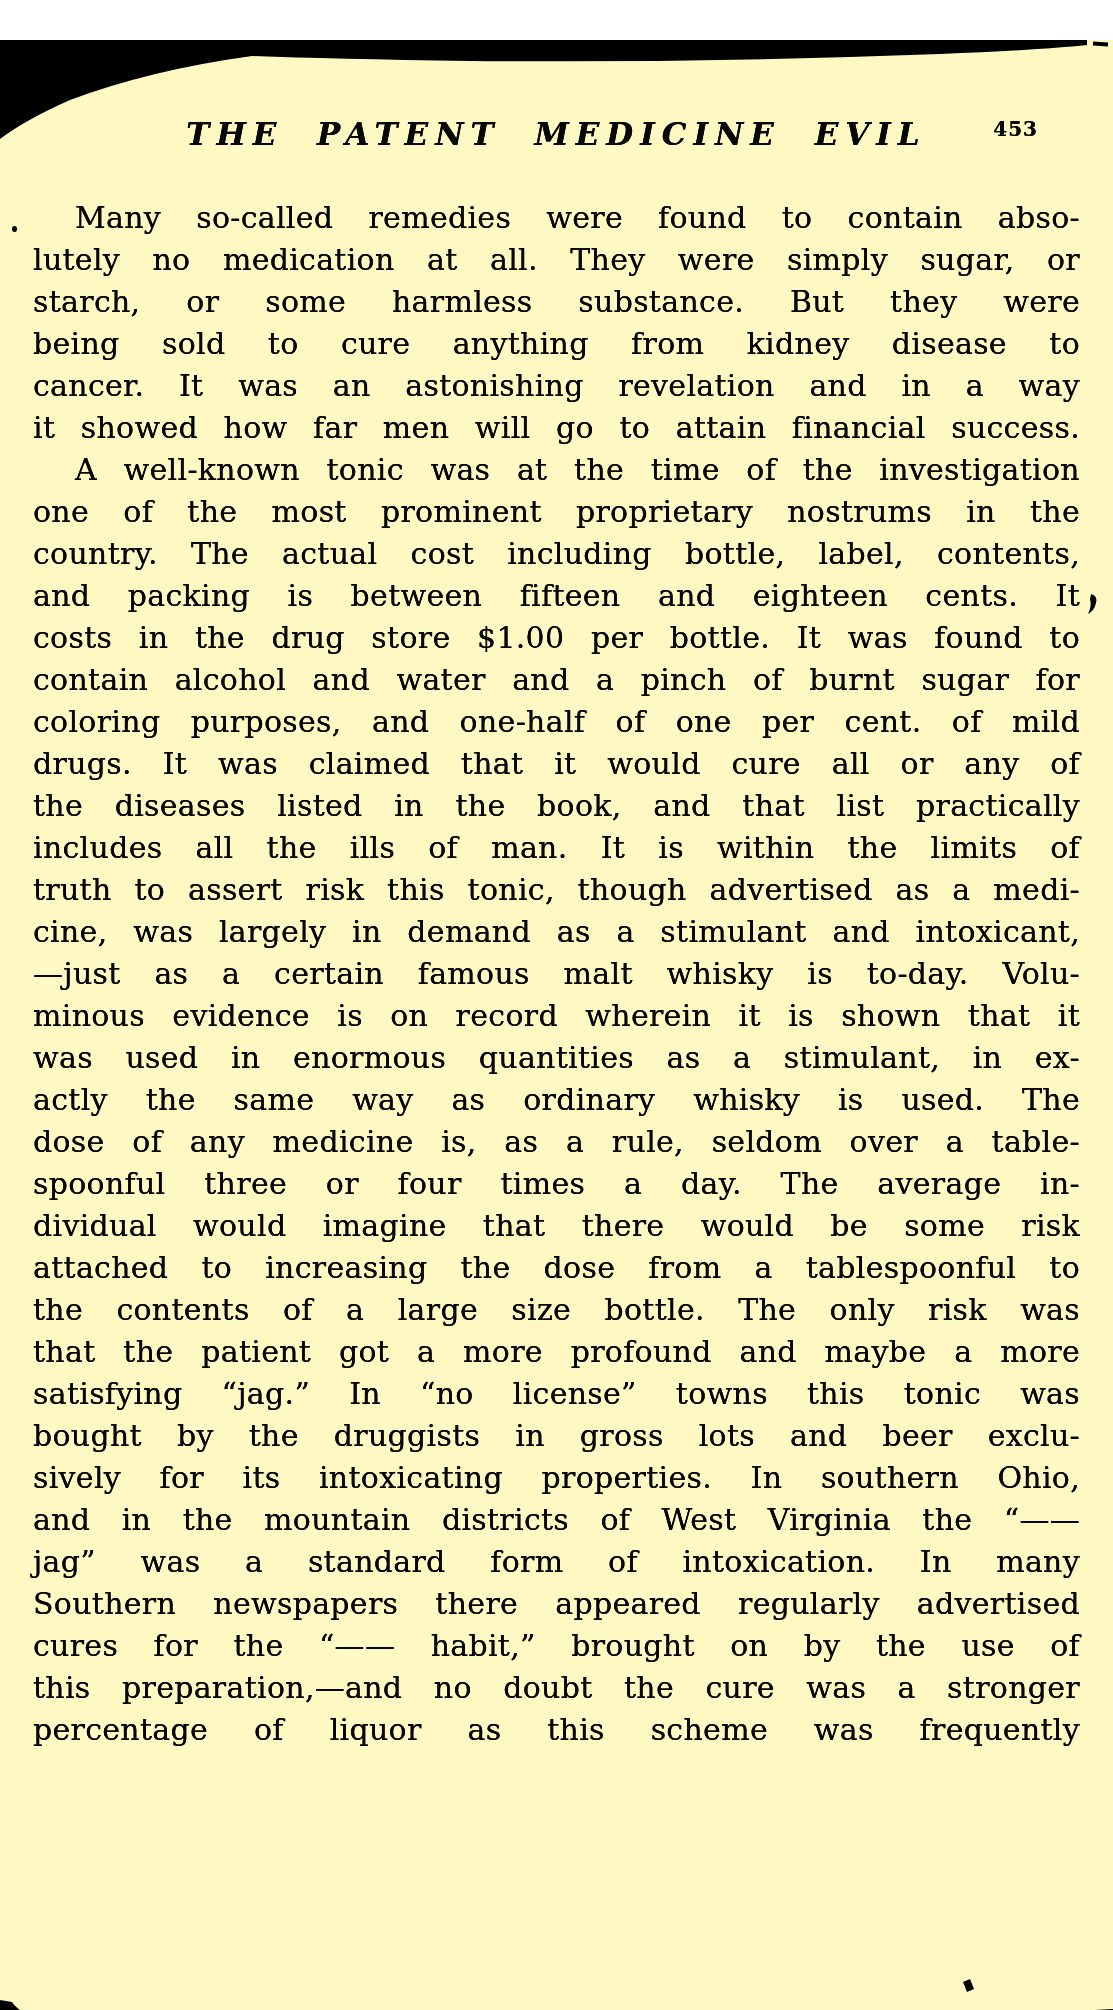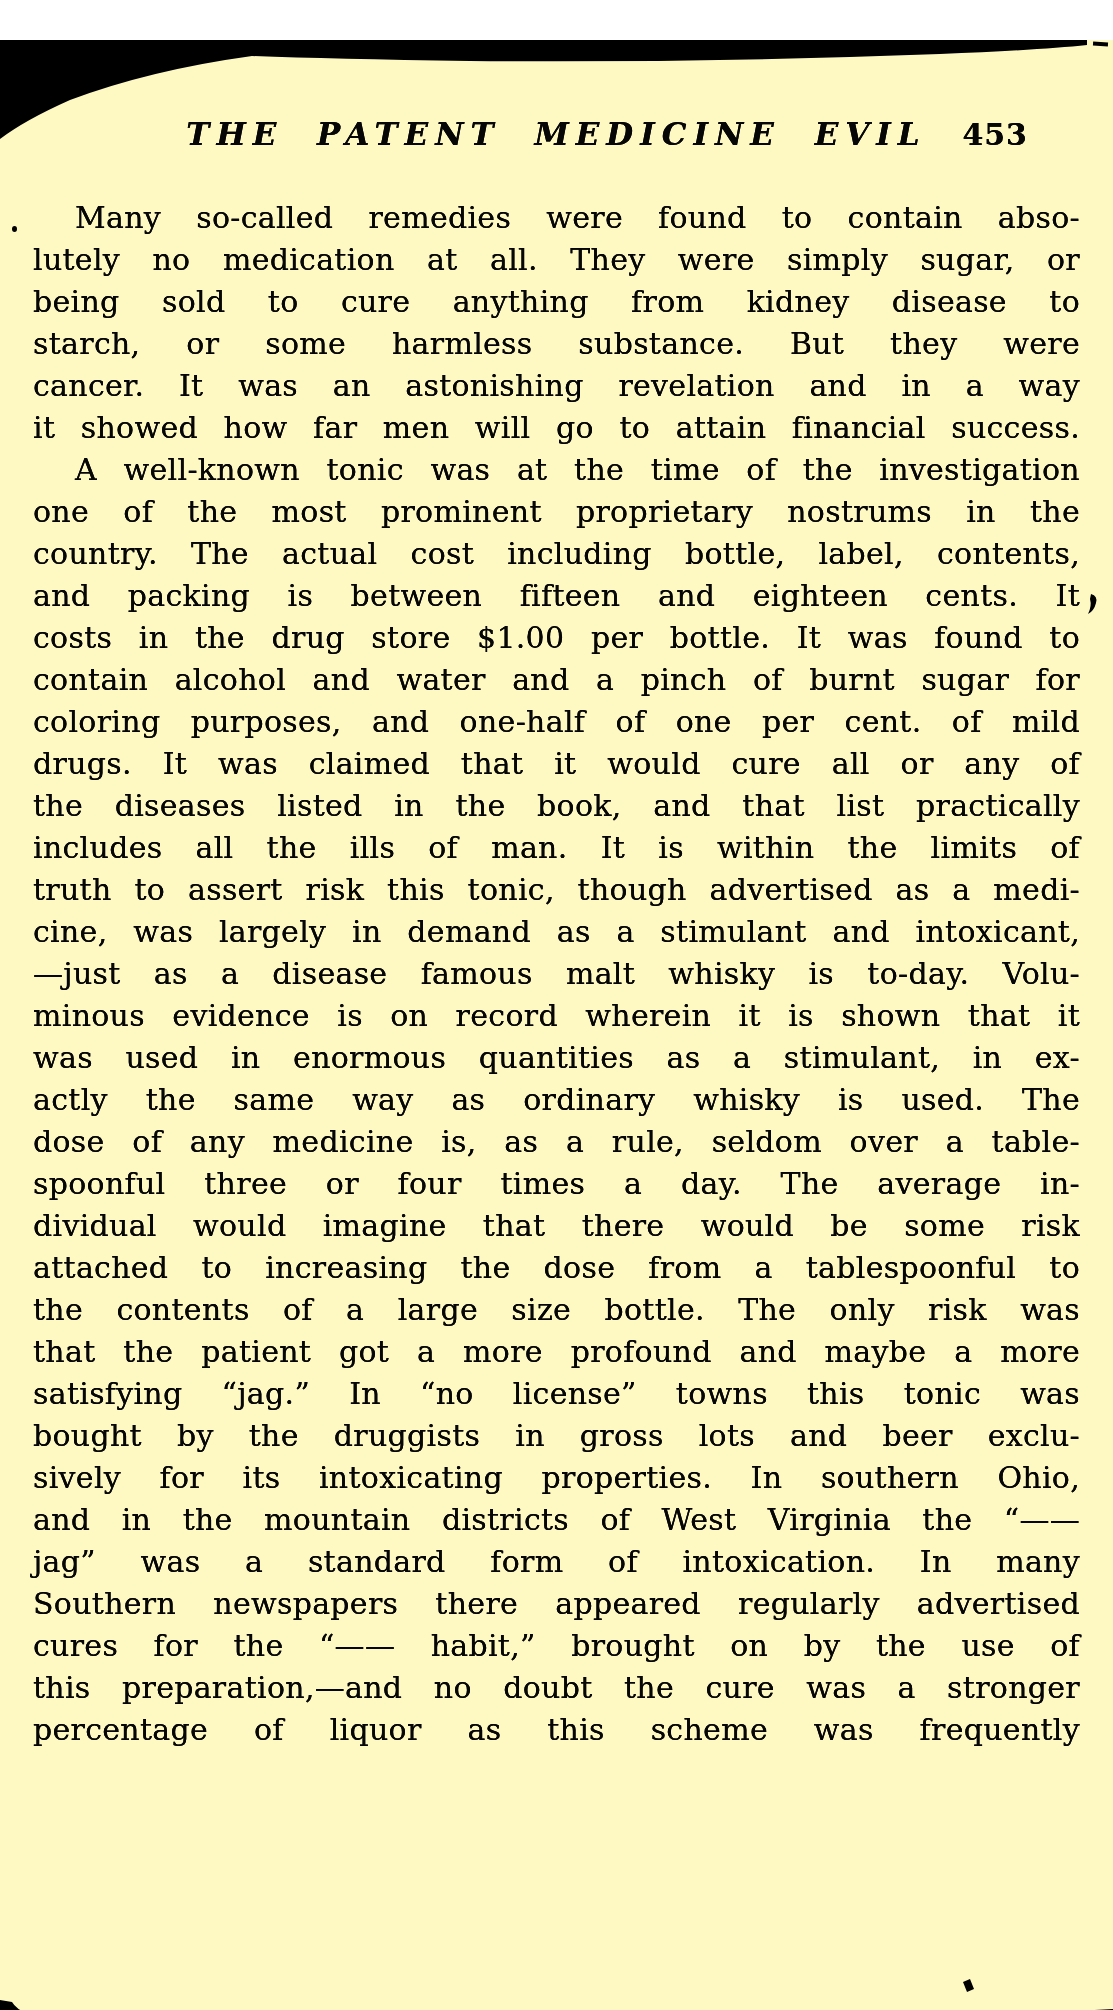--- a/index.html
+++ b/index.html
@@ -31,24 +31,24 @@
     font-style: italic;
     font-weight: bold;
     font-size: 31px;
     letter-spacing: 7px;
     word-spacing: 16px;
     white-space: nowrap;
     text-shadow: 0 0 0.5px #000;
   }
   .folio {
     position: absolute;
-    right: 52px;
+    right: 42px;
     top: 1px;
     font-weight: bold;
-    font-size: 30px;
+    font-size: 20px;
     letter-spacing: 1px;
     text-shadow: 0 0 0.5px #000;
   }
   
   .page-body {
     position: absolute;
     top: 157px;
     left: 33px;
     width: 1047px;
   }
@@ -92,39 +92,39 @@
 
   <div class="running-head">
     <span class="running-title">THE PATENT MEDICINE EVIL</span>
     <span class="folio">453</span>
   </div>
 
   <div class="page-body">
       <div class="paragraph">
         <div class="line indent">Many so-called remedies were found to contain abso-</div>
         <div class="line">lutely no medication at all. They were simply sugar, or</div>
+        <div class="line">starch, or some harmless substance. But they were</div>
         <div class="line">being sold to cure anything from kidney disease to</div>
-        <div class="line">starch, or some harmless substance. But they were</div>
         <div class="line">cancer. It was an astonishing revelation and in a way</div>
         <div class="line">it showed how far men will go to attain financial success.</div>
       </div>
       <div class="paragraph">
         <div class="line indent">A well-known tonic was at the time of the investigation</div>
         <div class="line">one of the most prominent proprietary nostrums in the</div>
         <div class="line">country. The actual cost including bottle, label, contents,</div>
         <div class="line">and packing is between fifteen and eighteen cents. It</div>
         <div class="line">costs in the drug store $1.00 per bottle. It was found to</div>
         <div class="line">contain alcohol and water and a pinch of burnt sugar for</div>
         <div class="line">coloring purposes, and one-half of one per cent. of mild</div>
         <div class="line">drugs. It was claimed that it would cure all or any of</div>
         <div class="line">the diseases listed in the book, and that list practically</div>
         <div class="line">includes all the ills of man. It is within the limits of</div>
         <div class="line">truth to assert risk this tonic, though advertised as a medi-</div>
         <div class="line">cine, was largely in demand as a stimulant and intoxicant,</div>
-        <div class="line">—just as a disease famous malt whisky is to-day. Volu-</div>
+        <div class="line">—just as a certain famous malt whisky is to-day. Volu-</div>
         <div class="line">minous evidence is on record wherein it is shown that it</div>
         <div class="line">was used in enormous quantities as a stimulant, in ex-</div>
         <div class="line">actly the same way as ordinary whisky is used. The</div>
         <div class="line">dose of any medicine is, as a rule, seldom over a table-</div>
         <div class="line">spoonful three or four times a day. The average in-</div>
         <div class="line">dividual would imagine that there would be some risk</div>
         <div class="line">attached to increasing the dose from a tablespoonful to</div>
         <div class="line">the contents of a large size bottle. The only risk was</div>
         <div class="line">that the patient got a more profound and maybe a more</div>
         <div class="line">satisfying “jag.” In “no license” towns this tonic was</div>

